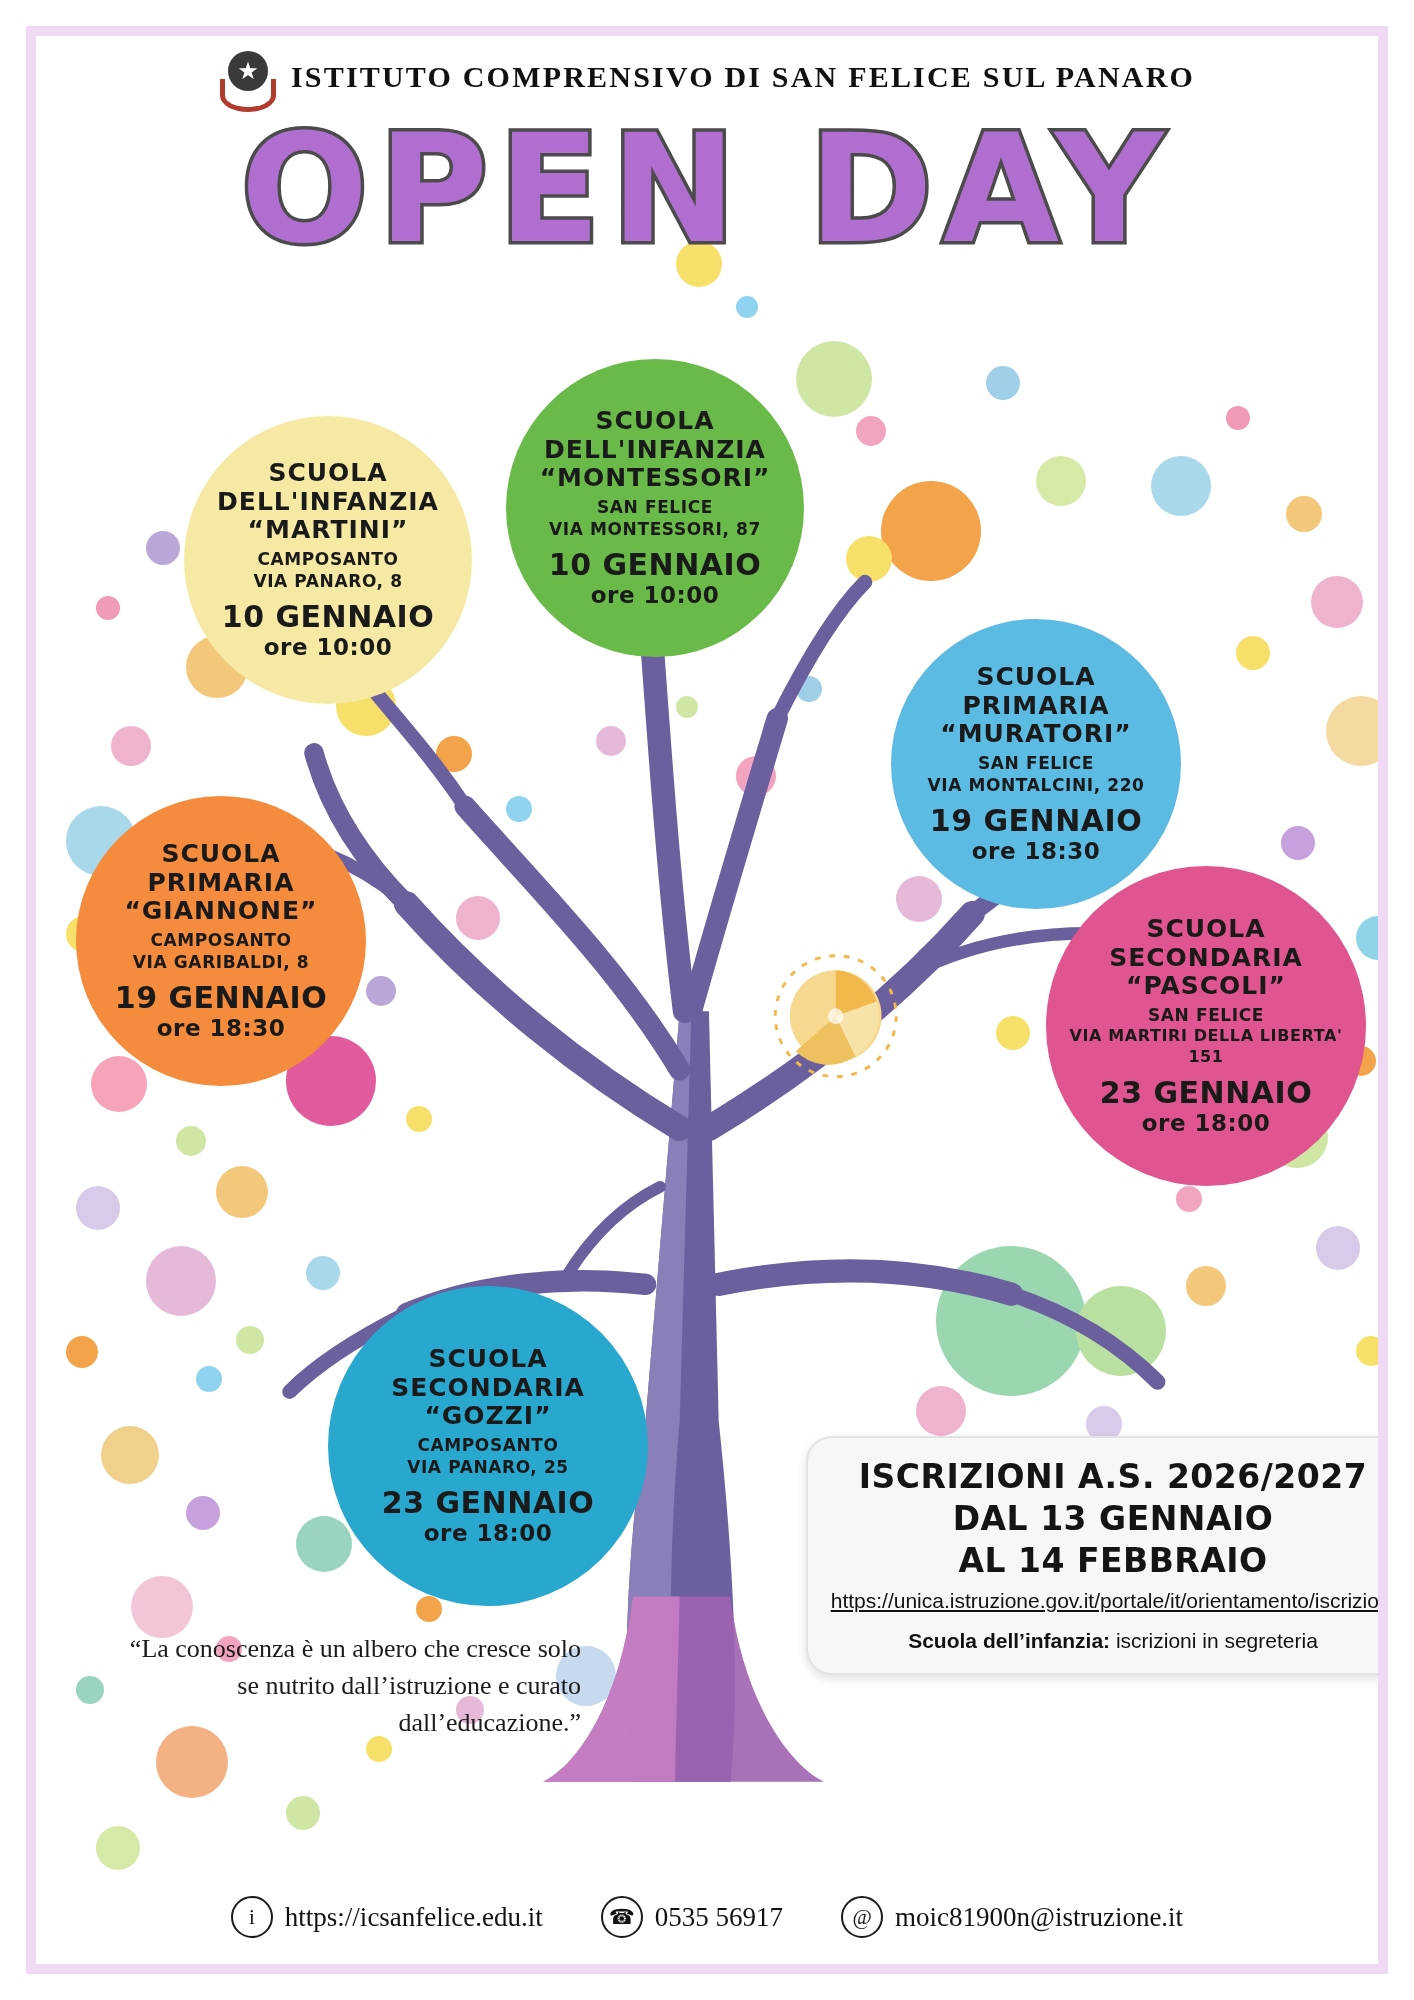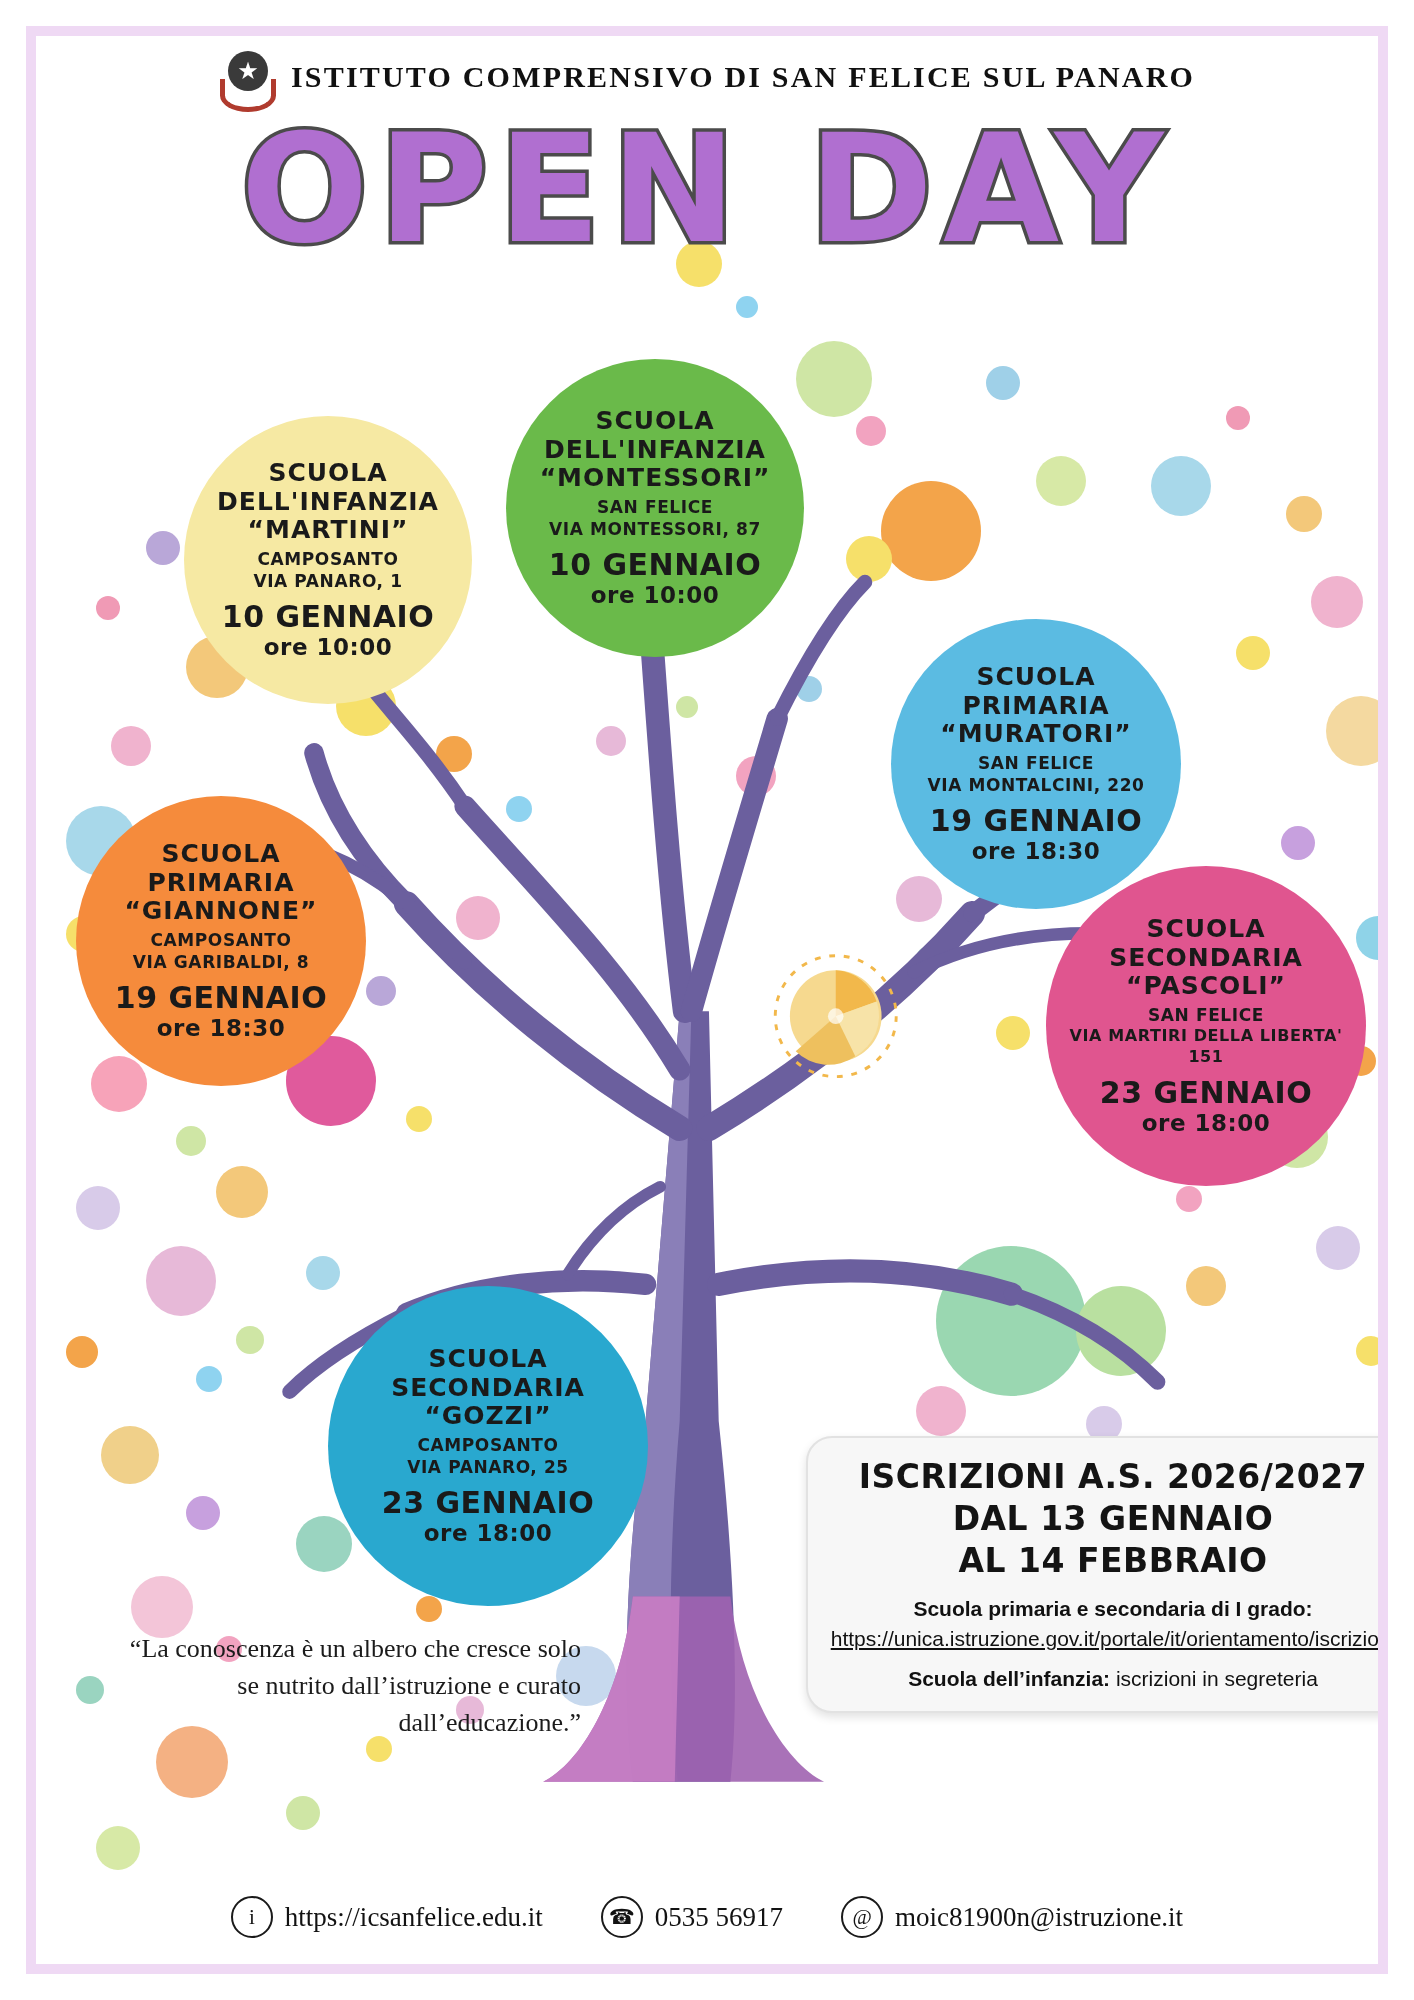--- a/index.html
+++ b/index.html
@@ -360,21 +360,21 @@
 
     <div class="wordmark">
       <span>OPEN DAY</span>
     </div>
 
     <div class="bubble" style="left:148px;top:380px;width:288px;height:288px;background:#f6e9a3;">
       <div class="l1" style="white-space:pre-line;">SCUOLA
 DELL'INFANZIA
 “MARTINI”</div>
       <div class="l2">CAMPOSANTO</div>
-      <div class="l2" style="margin-top:0;">VIA PANARO, 1</div>
+      <div class="l2" style="margin-top:0;">VIA PANARO, 8</div>
       <div class="l3">10 GENNAIO</div>
       <div class="l4">ore 10:00</div>
     </div>
 
     <div class="bubble" style="left:470px;top:323px;width:298px;height:298px;background:#6aba4a;">
       <div class="l1" style="white-space:pre-line;">SCUOLA
 DELL'INFANZIA
 “MONTESSORI”</div>
       <div class="l2">SAN FELICE</div>
       <div class="l2" style="margin-top:0;">VIA MONTESSORI, 87</div>
@@ -419,21 +419,20 @@
       <div class="l2">CAMPOSANTO</div>
       <div class="l2" style="margin-top:0;">VIA PANARO, 25</div>
       <div class="l3">23 GENNAIO</div>
       <div class="l4">ore 18:00</div>
     </div>
 
     <div class="infobox">
       <div class="ib-head" style="white-space:pre-line;">ISCRIZIONI A.S. 2026/2027
 DAL 13 GENNAIO
 AL 14 FEBBRAIO</div>
-      <div class="ib-sub">Scuola primaria e secondaria di I grado:</div>
       <a class="ib-link" href="#">https://unica.istruzione.gov.it/portale/it/orientamento/iscrizioni</a>
       <div class="ib-last">
         <b>Scuola dell’infanzia:</b><span> iscrizioni in segreteria</span>
       </div>
     </div>
 
     <div class="quote">“La conoscenza è un albero che cresce solo se nutrito dall’istruzione e curato dall’educazione.”</div>
 
     <div class="footer">
       <div class="f-item">

